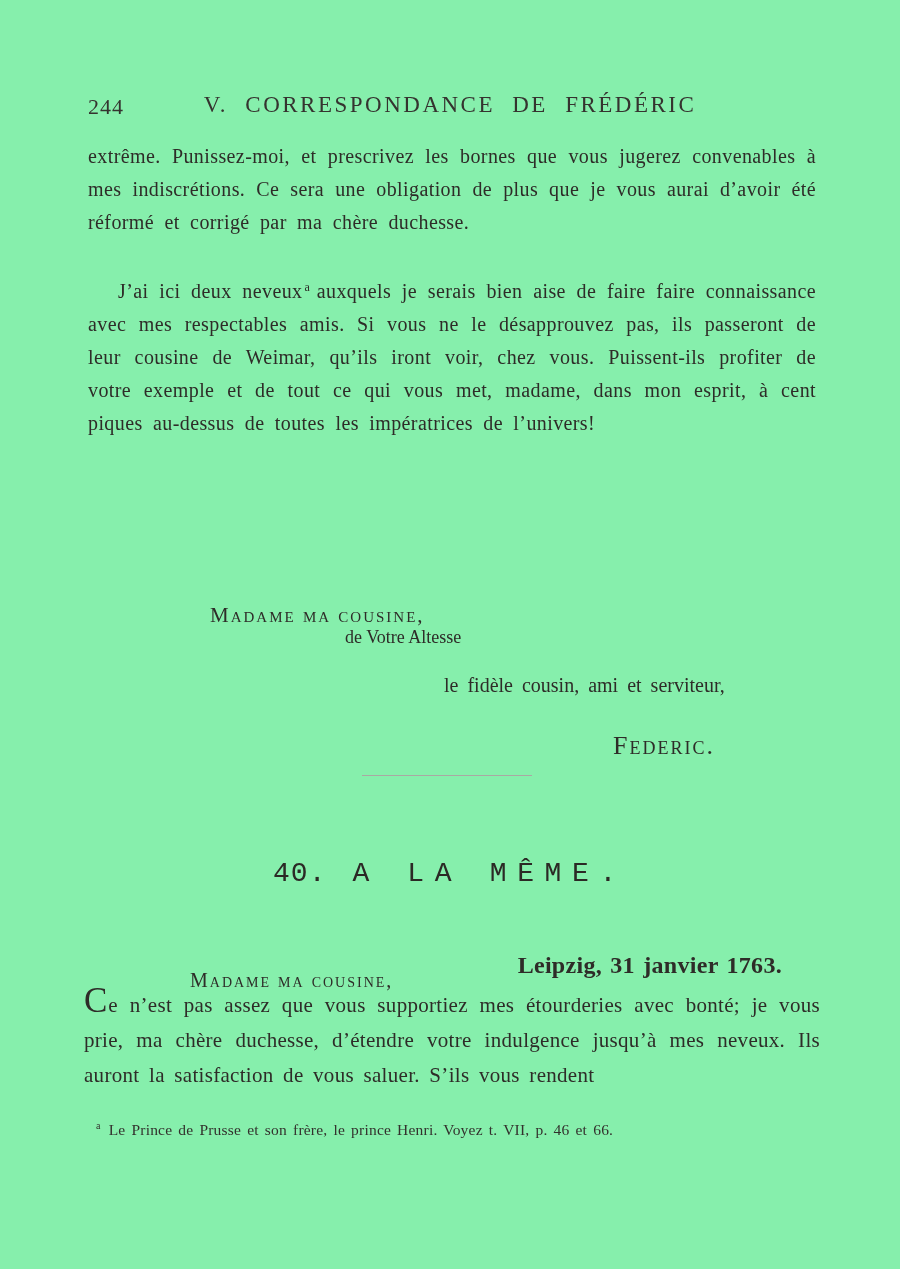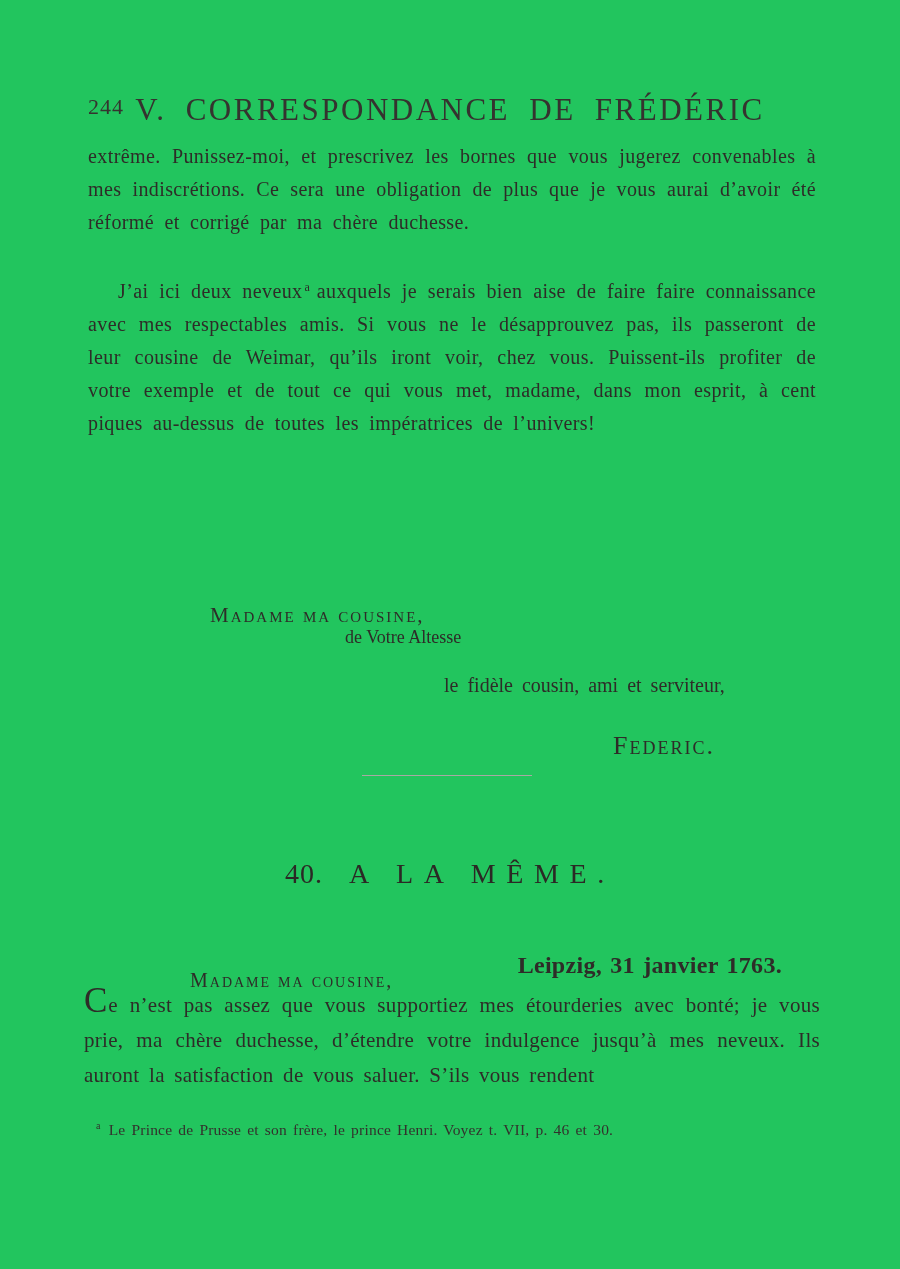--- a/index.html
+++ b/index.html
@@ -5,33 +5,33 @@
   html, body {
     margin: 0;
     padding: 0;
     background: #e8e8e6;
   }
   .page {
     position: relative;
     width: 900px;
     height: 1269px;
     margin: 0 auto;
-    background: #22c55e;
+    background: #86efac;
     color: #2e2c28;
     font-family: "Liberation Serif", "DejaVu Serif", serif;
     overflow: hidden;
   }
   
   .running-header {
     position: absolute;
     top: 92px;
     left: 0;
     width: 100%;
     text-align: center;
-    font-size: 31px;
+    font-size: 23px;
     letter-spacing: 2.5px;
     word-spacing: 9px;
     color: #35332f;
   }
   .page-number {
     position: absolute;
     top: 94px;
     left: 88px;
     font-size: 22px;
     letter-spacing: 1px;
@@ -104,20 +104,21 @@
   }
   
   .letter-heading {
     position: absolute;
     top: 858px;
     left: 0;
     width: 100%;
     text-align: center;
     font-size: 28px;
     color: #2b2925;
+    font-family: Liberation Mono, monospace;
   }
   .letter-heading .heading-number {
     letter-spacing: 1px;
     margin-right: 26px;
   }
   .letter-heading .heading-title {
     letter-spacing: 0.38em;
   }
   .dateline {
     position: absolute;
@@ -193,15 +194,15 @@
   <div class="section-divider"></div>
 
   <div class="letter-heading"><span class="heading-number">40.</span><span class="heading-title">A LA MÊME.</span></div>
 
   <div class="dateline">Leipzig, 31 janvier 1763.</div>
 
   <div class="salutation-2 smallcaps">Madame ma cousine,</div>
 
   <p id="para40"><span class="raised-initial">C</span><span>e n’est pas assez que vous supportiez mes étourderies avec bonté; je vous prie, ma chère duchesse, d’étendre votre indulgence jusqu’à mes neveux. Ils auront la satisfaction de vous saluer. S’ils vous rendent</span></p>
 
-  <div class="footnote"><sup>a</sup><span>Le Prince de Prusse et son frère, le prince Henri.  Voyez t. VII, p. 46 et 30.</span></div>
+  <div class="footnote"><sup>a</sup><span>Le Prince de Prusse et son frère, le prince Henri.  Voyez t. VII, p. 46 et 66.</span></div>
 
 </div>
 
 </body></html>

